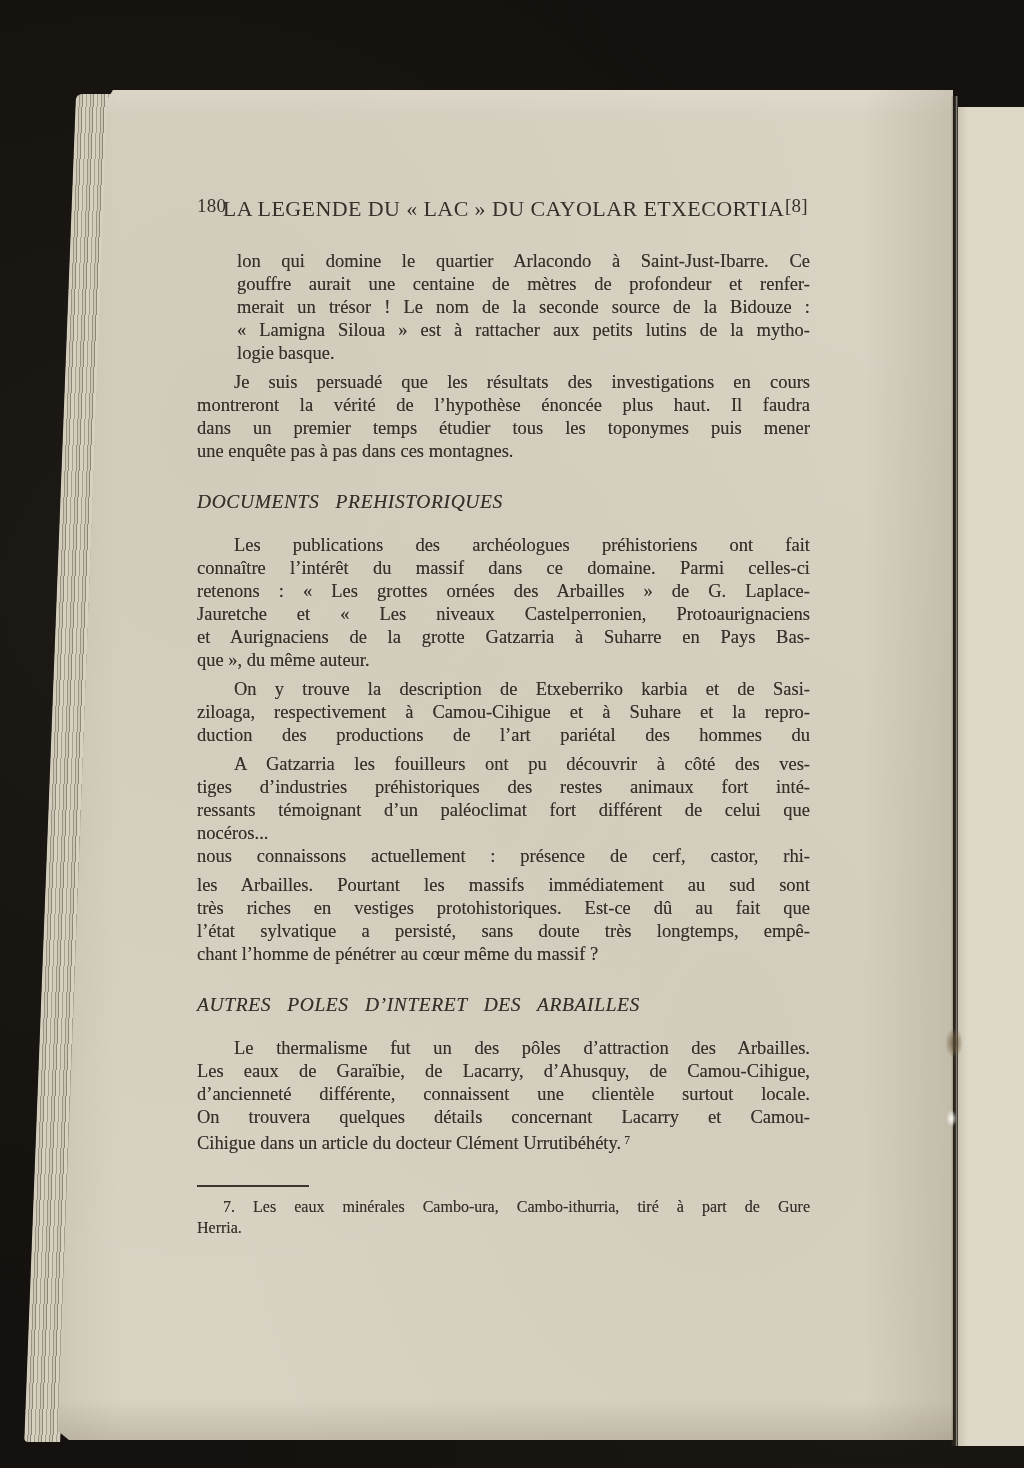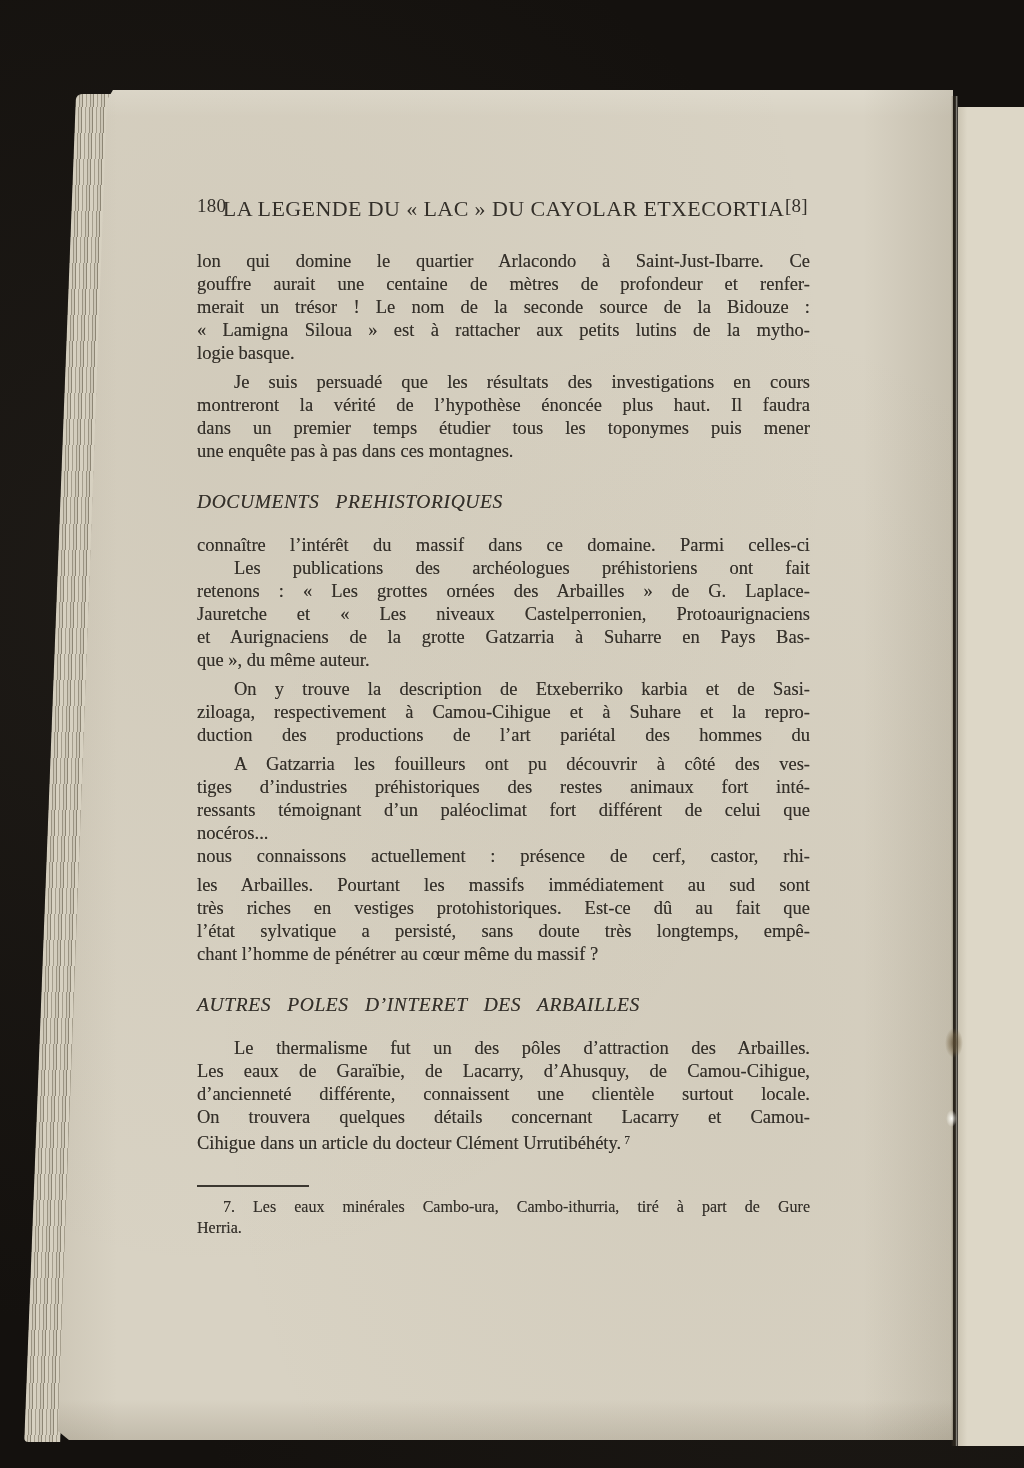--- a/index.html
+++ b/index.html
@@ -68,21 +68,21 @@
   .running-header .bracket { position:absolute; right:2px; top:0; }
   .running-header .title {
     position:absolute; left:0; right:0; top:1px; text-align:center;
     font-size:22px; letter-spacing:0.4px; white-space:nowrap;
   }
 
   
   .text-col { position:absolute; left:142px; top:160px; width:613px; }
 
   .para { margin:6px 0 0; }
-  .para:first-child { margin-top:0; }
+  .para:first-child { margin-top:0;margin-left:40px; }
   .line {
     font-size:18.5px; line-height:23px;
     text-align:justify; text-align-last:justify;
     text-shadow:0 0 0.5px rgba(52,48,42,0.55);
     white-space:normal;
   }
   .line.last { text-align-last:left; }
   .para.indent .line.first { text-indent:37px; }
 
   .heading {
@@ -123,22 +123,22 @@
         <div class="line last">logie basque.</div>
       </div>
       <div class="para indent">
         <div class="line first">Je suis persuadé que les résultats des investigations en cours</div>
         <div class="line">montreront la vérité de l’hypothèse énoncée plus haut. Il faudra</div>
         <div class="line">dans un premier temps étudier tous les toponymes puis mener</div>
         <div class="line last">une enquête pas à pas dans ces montagnes.</div>
       </div>
       <div class="heading">DOCUMENTS PREHISTORIQUES</div>
       <div class="para indent">
+        <div class="line first">Les publications des archéologues préhistoriens ont fait</div>
         <div class="line">connaître l’intérêt du massif dans ce domaine. Parmi celles-ci</div>
-        <div class="line first">Les publications des archéologues préhistoriens ont fait</div>
         <div class="line">retenons : « Les grottes ornées des Arbailles » de G. Laplace-</div>
         <div class="line">Jauretche et « Les niveaux Castelperronien, Protoaurignaciens</div>
         <div class="line">et Aurignaciens de la grotte Gatzarria à Suharre en Pays Bas-</div>
         <div class="line last">que », du même auteur.</div>
       </div>
       <div class="para indent">
         <div class="line first">On y trouve la description de Etxeberriko karbia et de Sasi-</div>
         <div class="line">ziloaga, respectivement à Camou-Cihigue et à Suhare et la repro-</div>
         <div class="line">duction des productions de l’art pariétal des hommes du</div>
       </div>

